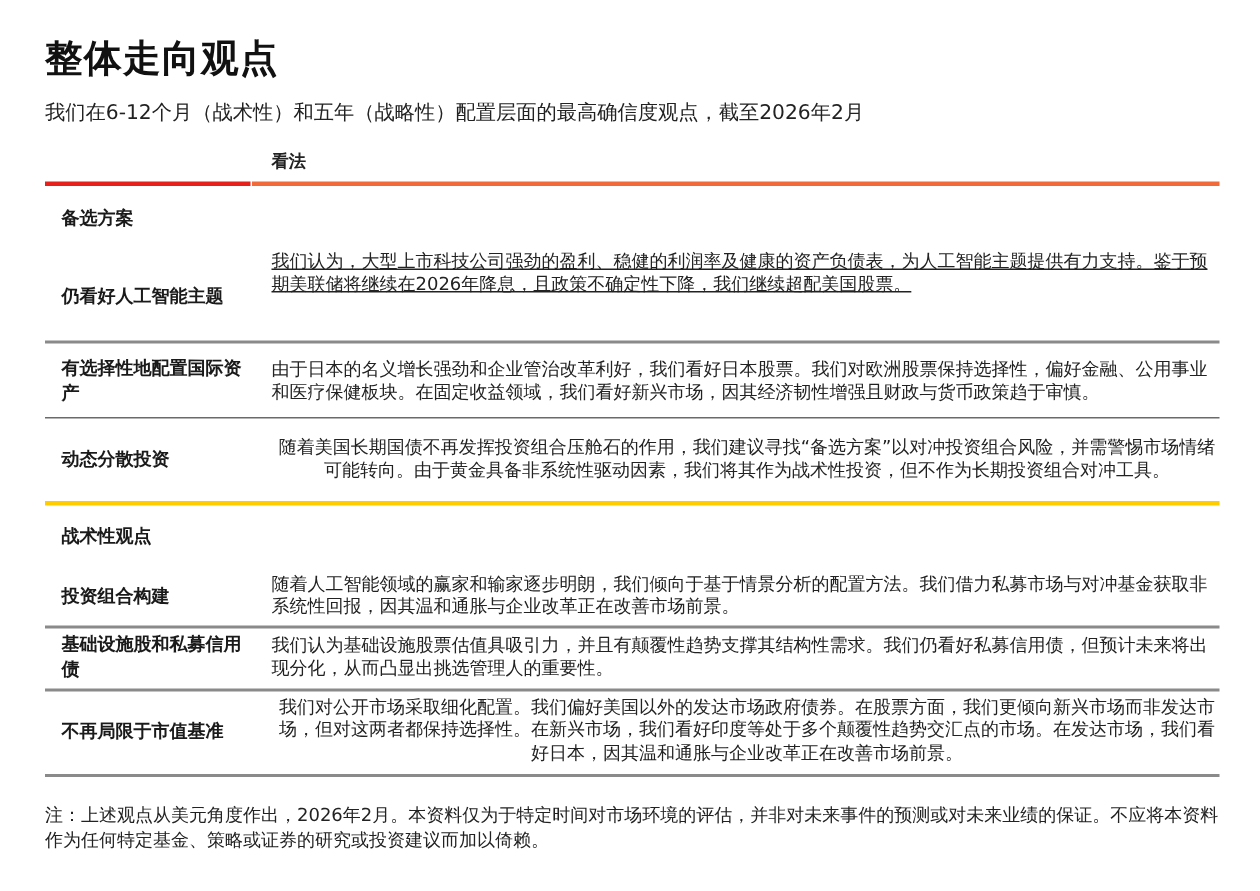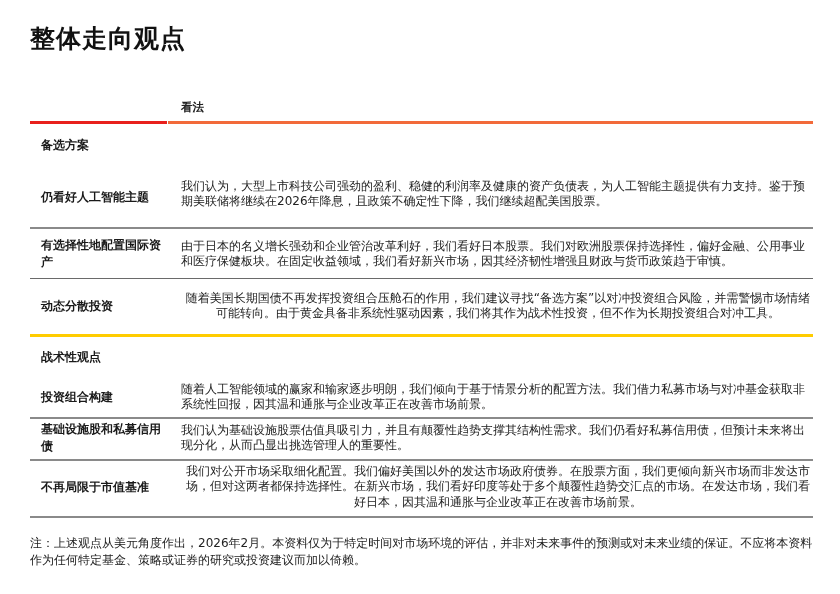--- a/index.html
+++ b/index.html
@@ -55,30 +55,31 @@
       position: absolute; left: 30px; top: 535px; width: 790px;
       font-size: 12px; color: #222; line-height: 17px;
     }
   </style>
 </head>
 <body>
 
 <div class="page">
 
   <h1 class="title">整体走向观点</h1>
+  <div class="subtitle">我们在6-12个月（战术性）和五年（战略性）配置层面的最高确信度观点，截至2026年2月</div>
 
   <div class="col-header">看法</div>
   <div class="rule-red"></div>
   <div class="rule-orange"></div>
 
   <div class="section-label" style="top:137px;">备选方案</div>
 
   <div>
     <div class="row-label" style="top:180px; height:36px;font-family:Liberation Mono, monospace;">仍看好人工智能主题</div>
-    <div class="row-text" style="top:176px; height:36px;">我们认为，大型上市科技公司强劲的盈利、稳健的利润率及健康的资产负债表，为人工智能主题提供有力支持。鉴于预期美联储将继续在2026年降息，且政策不确定性下降，我们继续超配美国股票。</div>
+    <div class="row-text" style="top:164px; height:36px;text-decoration:underline;">我们认为，大型上市科技公司强劲的盈利、稳健的利润率及健康的资产负债表，为人工智能主题提供有力支持。鉴于预期美联储将继续在2026年降息，且政策不确定性下降，我们继续超配美国股票。</div>
   </div>
   <div class="divider" style="top:227px;"></div>
 
   <div>
     <div class="row-label" style="top:230px; height:48px;">有选择性地配置国际资产</div>
     <div class="row-text" style="top:230px; height:48px;">由于日本的名义增长强劲和企业管治改革利好，我们看好日本股票。我们对欧洲股票保持选择性，偏好金融、公用事业和医疗保健板块。在固定收益领域，我们看好新兴市场，因其经济韧性增强且财政与货币政策趋于审慎。</div>
   </div>
   <div class="divider" style="top:278px; height:1px; background:#6a6a6a;"></div>
 
   <div>

